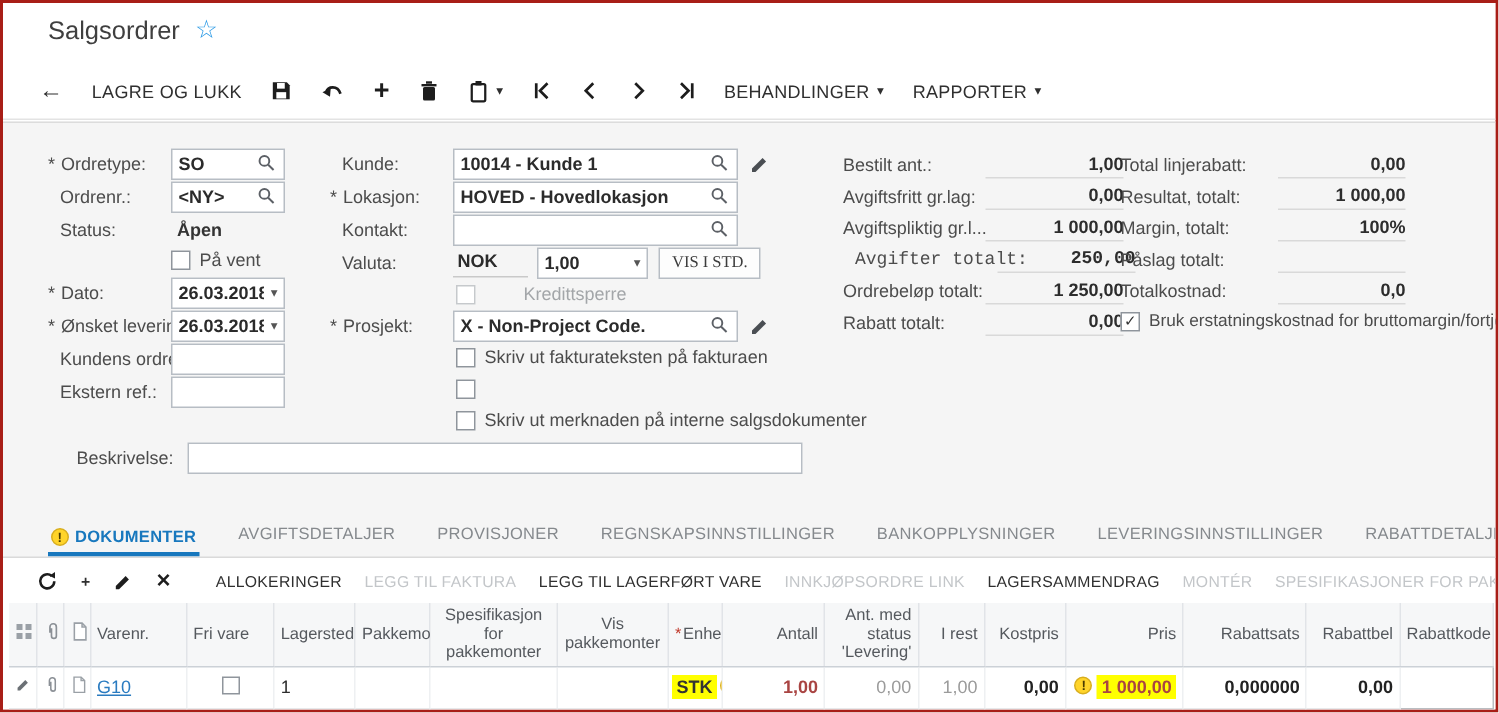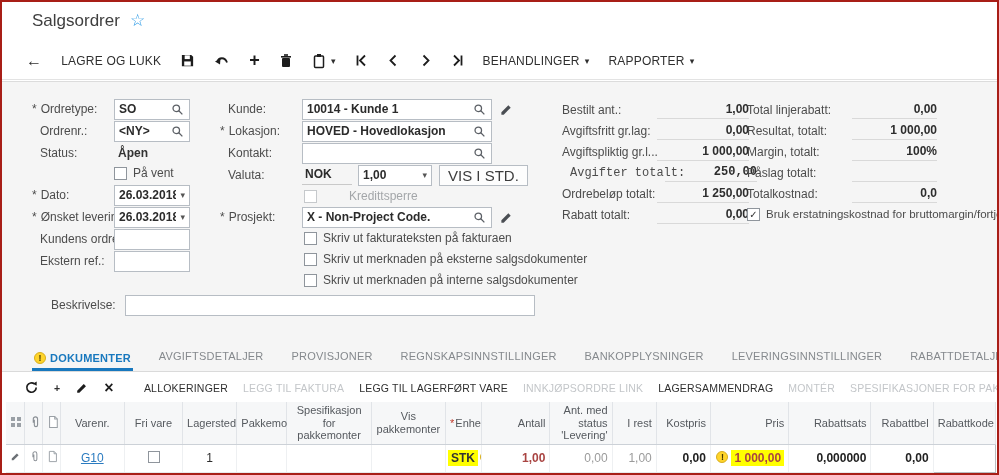--- a/index.html
+++ b/index.html
@@ -30,42 +30,42 @@
   .mag{ width:14px; height:14px; flex:0 0 14px; cursor:pointer; }
   .ddcaret{ font-size:9px; color:#555; cursor:pointer; margin-left:4px; }
   .editpencil{ width:15px; height:15px; margin-left:7px; cursor:pointer; }
   .statusval{ font-size:12px; font-weight:600; color:#333; }
   .cb{ width:13px; height:13px; border:1px solid #8f959c; background:#fff; display:inline-flex; align-items:center; justify-content:center; font-size:10px; line-height:11px; color:#333; cursor:pointer; flex:0 0 13px; }
   .cb.gray{ border-color:#c6c9cc; }
   .cblbl{ font-size:12px; color:#4c4c4c; margin-left:6px; white-space:nowrap; }
   .cblbl.gray{ color:#a3a6a9;margin-left:32px; }
   .uval{ font-size:12px; font-weight:600; color:#2d2d2d; text-align:right; border-bottom:1px solid #d9d9d9; height:18px; line-height:17px; }
   .nokbox{ width:50px; font-size:12px; font-weight:600; color:#2b2b2b; border-bottom:1px solid #c9c9c9; height:20px; line-height:19px; padding-left:3px; }
-  .stdbtn{ border:1px solid #b7bdc4; background:#fdfdfd; font-size:15px; color:#3c3c3c; height:21px; line-height:19px; padding:0 8px; cursor:pointer; }
+  .stdbtn{ border:1px solid #b7bdc4; background:#fdfdfd; font-size:11px; color:#3c3c3c; height:21px; line-height:19px; padding:0 8px; cursor:pointer;font-family:Liberation Serif, serif; }
 
   
   .tabs{ position:absolute; top:340px; left:0; right:0; height:30px; background:#f5f5f5; border-bottom:1px solid #dadada; display:flex; align-items:flex-end; padding-left:30px; gap:24px; overflow:hidden; }
   .tab{ font-size:11px; letter-spacing:.2px; color:#85898d; padding:0 2px 9px 2px; cursor:pointer; white-space:nowrap; display:inline-flex; align-items:center; gap:4px; }
   .tab.active{ color:#1878be; border-bottom:3px solid #1878be; padding-bottom:4px; font-weight:700; }
   .warn{ display:inline-block; width:12px; height:12px; border-radius:50%; background:#ffd42a; border:1px solid #d8ae1e; color:#4a3b00; font-size:9px; line-height:10px; font-weight:700; text-align:center; }
   .warn::after{ content:"!"; }
 
   
   .gridbar{ position:absolute; top:371px; left:0; right:0; height:29px; background:#fff; display:flex; align-items:center; padding-left:22px; gap:15px; overflow:hidden; }
   .gbtn{ font-size:10.5px; letter-spacing:.2px; color:#2f2f2f; cursor:pointer; white-space:nowrap; display:inline-flex; align-items:center; }
   .gbtn.disabled{ color:#c3c6c9; }
   .gdiv{ width:1px; height:18px; background:#dcdcdc; }
   .xicon{ font-size:16px; font-weight:700; color:#1d1d1d; }
 
   
   .grid{ position:absolute; top:400px; left:0; right:0; bottom:0; background:#fff; }
   table{ border-collapse:collapse; table-layout:fixed; width:990px; margin-left:4px; }
   th{ background:#f6f7f8; border-right:1px solid #e1e4e8; border-bottom:1px solid #ccd1d7; font-weight:400; font-size:11px; color:#55595e; height:40px; padding:2px 4px; line-height:1.15; vertical-align:middle; }
   td{ border-right:1px solid #eef0f2; border-bottom:1px solid #e7e9eb; font-size:12px; color:#2d2d2d; height:28px; padding:2px 4px; vertical-align:middle; white-space:nowrap; overflow:hidden; }
-  th.l,td.l{ text-align:center; } th.r,td.r{ text-align:right; } th.c,td.c{ text-align:center; }
+  th.l,td.l{ text-align:left; } th.r,td.r{ text-align:right; } th.c,td.c{ text-align:center; }
   .reqh::before{ content:"*"; color:#c0392b; margin-right:1px; }
   td .link{ color:#2a7bc0; text-decoration:underline; cursor:pointer; font-size:12px; }
   .hl{ background:#ffff00; padding:1px 3px; font-weight:700; color:#333; }
   .hlnum{ background:#ffff00; padding:1px 3px; font-weight:700; color:#a94442; }
   .redv{ color:#a94442; font-weight:600; }
   .grayv{ color:#9b9b9b; }
   .boldv{ font-weight:700; color:#222; }
   td.active-cell{ border:1px solid #b9bdc1; background:#fff; }
   .icon14 svg{ display:block; }
 </style>
@@ -263,21 +263,20 @@
               <circle cx="6.5" cy="6.5" r="4" fill="none" stroke="#5c6066" stroke-width="1.6"></circle>
               <line x1="9.6" y1="9.6" x2="14" y2="14" stroke="#5c6066" stroke-width="1.6"></line>
             </svg></span>
         </div>
       <span class="editpencil"><svg width="15" height="15" viewBox="0 0 16 16">
             <path d="M2.5 11 L10 3.5 L12.5 6 L5 13.5 L2.5 13.5 Z" fill="#4a4e53"></path>
           </svg></span>
     </div>
     <div class="frow" style="left:302px; top:166px;">
       <span class="cb"></span>
-      <span class="cblbl">Skriv ut merknaden på eksterne salgsdokumenter</span>
     </div>
     <div class="frow" style="left:302px; top:187px;">
       <span class="cb"></span>
       <span class="cblbl">Skriv ut merknaden på interne salgsdokumenter</span>
     </div>
 
     <div class="frow" style="left:560px; top:17px;">
         <span class="lbl" style="width:95px">Bestilt ant.:</span>
         <span class="uval" style="width:92px">1,00</span>
       </div>

